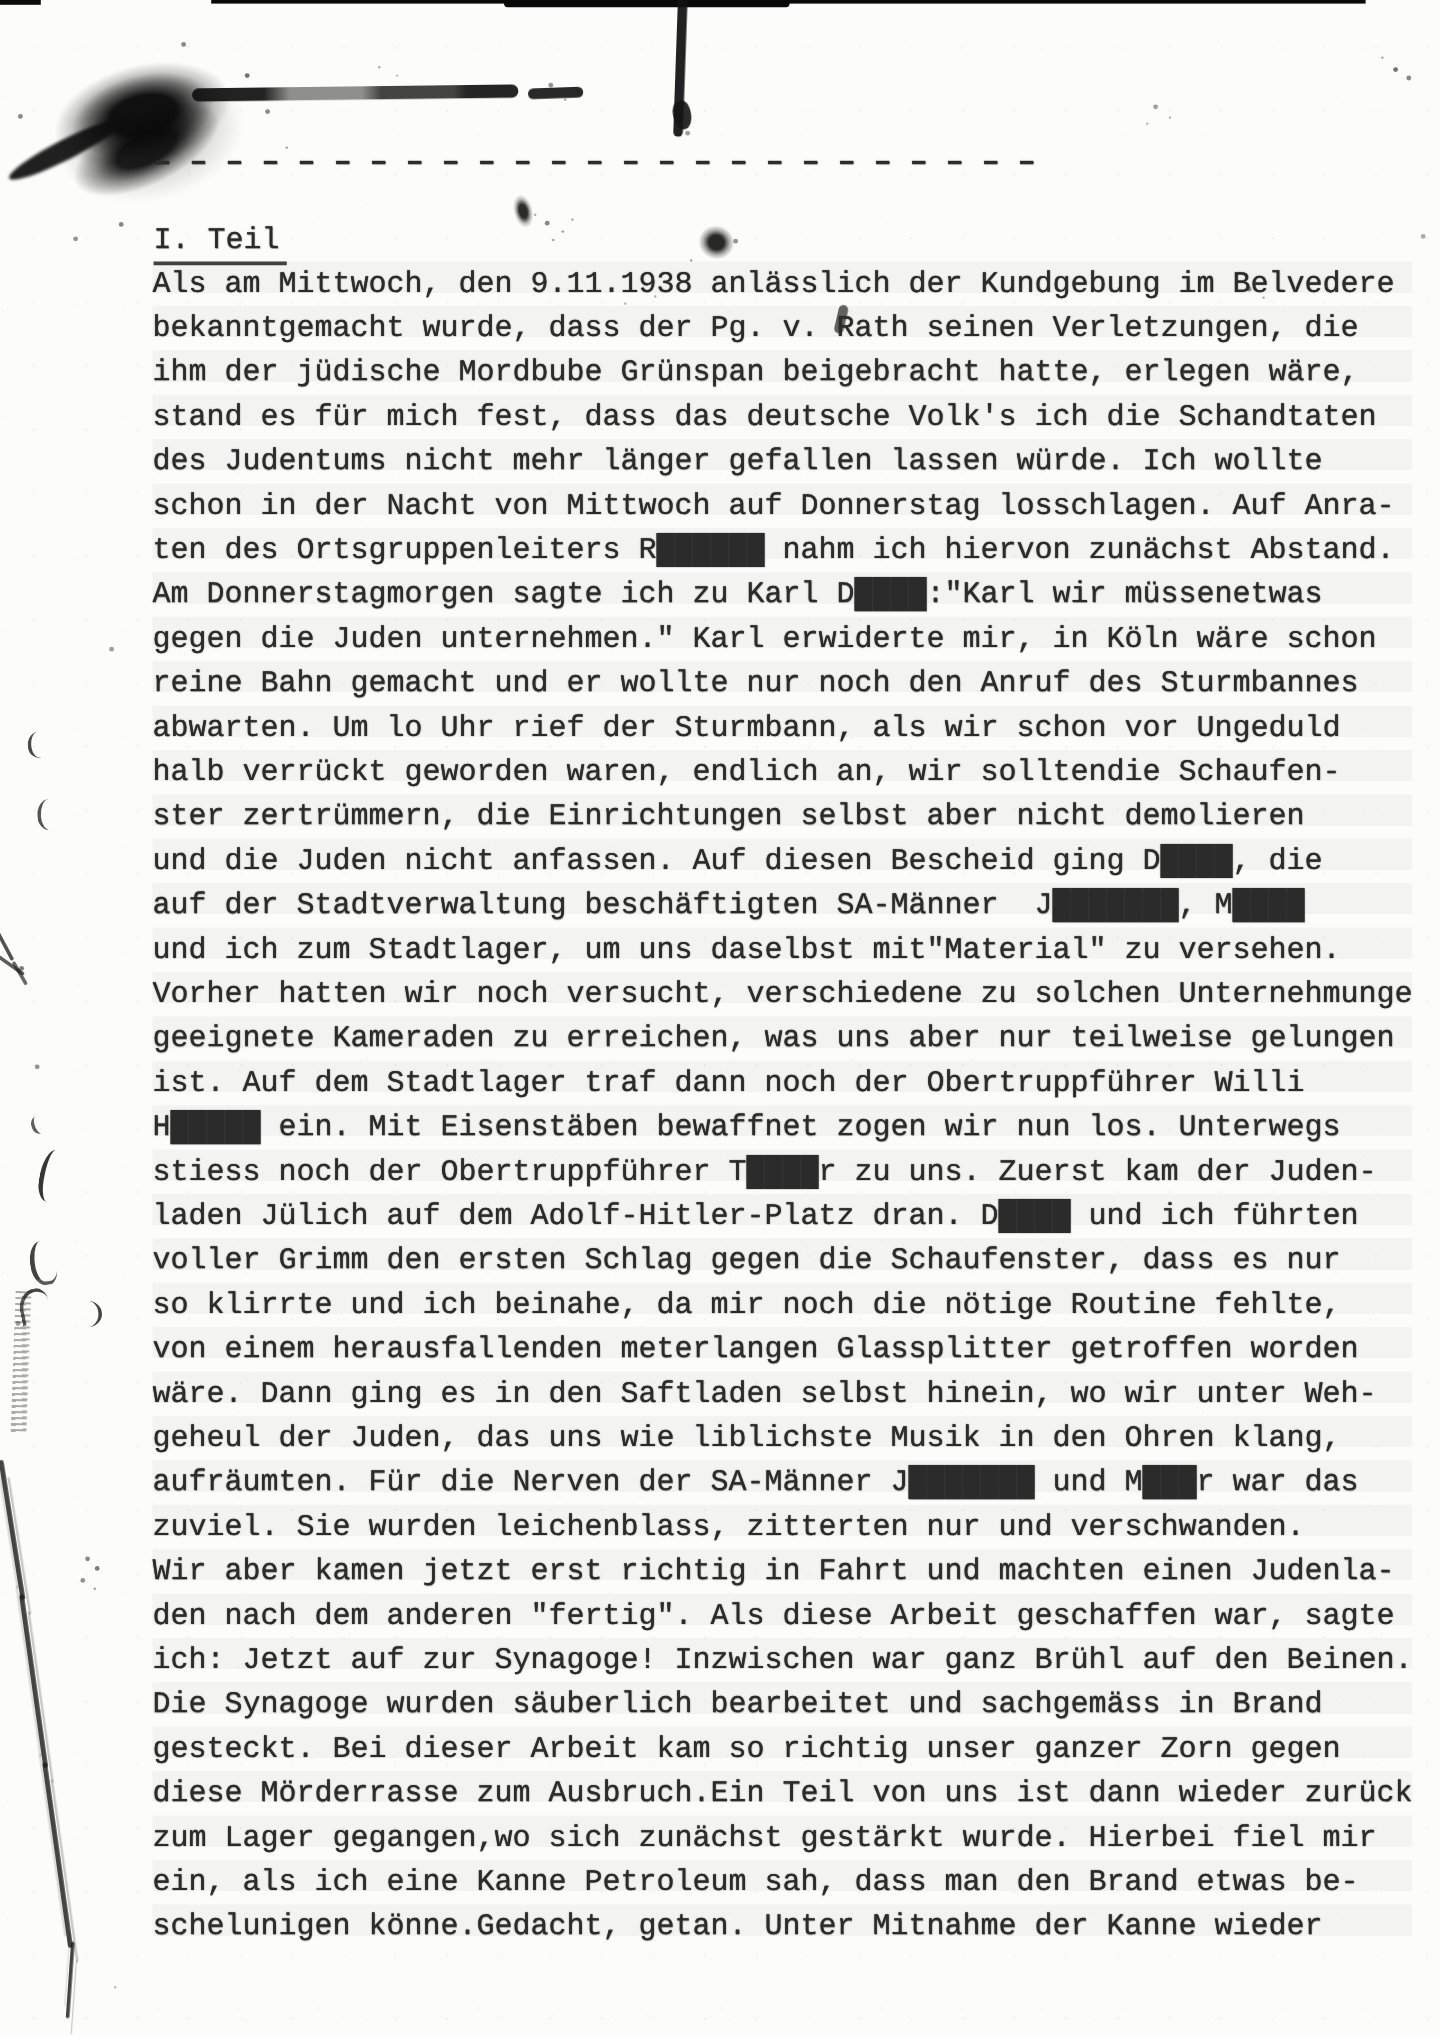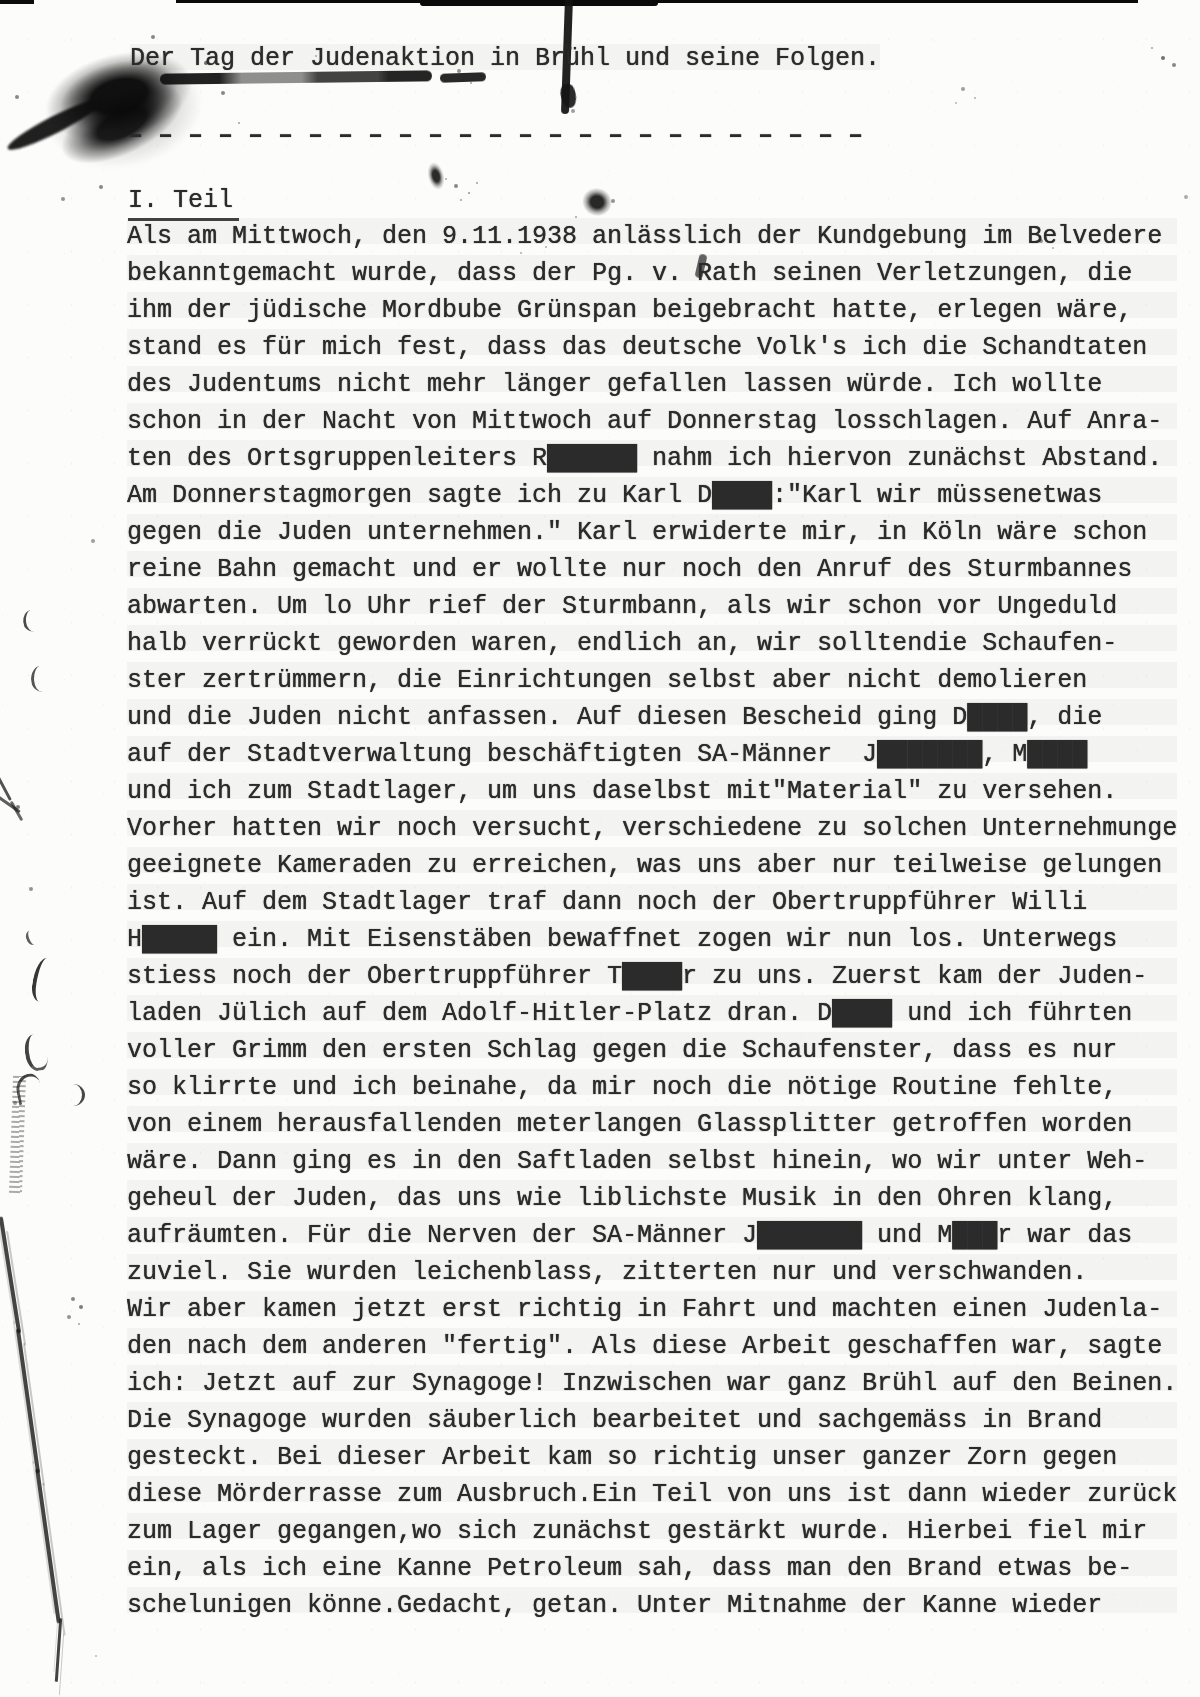--- a/index.html
+++ b/index.html
@@ -140,18 +140,17 @@
   <div class="art paren-right"></div>
   <div class="art left-band"></div>
 
   <div class="art crease crease-1"></div>
   <div class="art crease crease-2"></div>
   <div class="art crease crease-3"></div>
   <div class="art crease crease-4"></div>
 
   <div class="art specks"></div>
 
-  <div class="txt band title-1">Der Tag der Judenaktion in Brühl und seine Folgen.</div>
   <div class="txt divider">– – – – – – – – – – – – – – – – – – – – – – – – –</div>
   <div class="txt heading"><span class="u">I. Teil</span></div>
   <div class="txt body-text"><div class="tline band">Als am Mittwoch, den 9.11.1938 anlässlich der Kundgebung im Belvedere</div><div class="tline band">bekanntgemacht wurde, dass der Pg. v. Rath seinen Verletzungen, die</div><div class="tline band">ihm der jüdische Mordbube Grünspan beigebracht hatte, erlegen wäre,</div><div class="tline band">stand es für mich fest, dass das deutsche Volk's ich die Schandtaten</div><div class="tline band">des Judentums nicht mehr länger gefallen lassen würde. Ich wollte</div><div class="tline band">schon in der Nacht von Mittwoch auf Donnerstag losschlagen. Auf Anra-</div><div class="tline band">ten des Ortsgruppenleiters R██████ nahm ich hiervon zunächst Abstand.</div><div class="tline band">Am Donnerstagmorgen sagte ich zu Karl D████:"Karl wir müssenetwas</div><div class="tline band">gegen die Juden unternehmen." Karl erwiderte mir, in Köln wäre schon</div><div class="tline band">reine Bahn gemacht und er wollte nur noch den Anruf des Sturmbannes</div><div class="tline band">abwarten. Um lo Uhr rief der Sturmbann, als wir schon vor Ungeduld</div><div class="tline band">halb verrückt geworden waren, endlich an, wir solltendie Schaufen-</div><div class="tline band">ster zertrümmern, die Einrichtungen selbst aber nicht demolieren</div><div class="tline band">und die Juden nicht anfassen. Auf diesen Bescheid ging D████, die</div><div class="tline band">auf der Stadtverwaltung beschäftigten SA-Männer  J███████, M████</div><div class="tline band">und ich zum Stadtlager, um uns daselbst mit"Material" zu versehen.</div><div class="tline band">Vorher hatten wir noch versucht, verschiedene zu solchen Unternehmunge</div><div class="tline band">geeignete Kameraden zu erreichen, was uns aber nur teilweise gelungen</div><div class="tline band">ist. Auf dem Stadtlager traf dann noch der Obertruppführer Willi</div><div class="tline band">H█████ ein. Mit Eisenstäben bewaffnet zogen wir nun los. Unterwegs</div><div class="tline band">stiess noch der Obertruppführer T████r zu uns. Zuerst kam der Juden-</div><div class="tline band">laden Jülich auf dem Adolf-Hitler-Platz dran. D████ und ich führten</div><div class="tline band">voller Grimm den ersten Schlag gegen die Schaufenster, dass es nur</div><div class="tline band">so klirrte und ich beinahe, da mir noch die nötige Routine fehlte,</div><div class="tline band">von einem herausfallenden meterlangen Glassplitter getroffen worden</div><div class="tline band">wäre. Dann ging es in den Saftladen selbst hinein, wo wir unter Weh-</div><div class="tline band">geheul der Juden, das uns wie liblichste Musik in den Ohren klang,</div><div class="tline band">aufräumten. Für die Nerven der SA-Männer J███████ und M███r war das</div><div class="tline band">zuviel. Sie wurden leichenblass, zitterten nur und verschwanden.</div><div class="tline band">Wir aber kamen jetzt erst richtig in Fahrt und machten einen Judenla-</div><div class="tline band">den nach dem anderen "fertig". Als diese Arbeit geschaffen war, sagte</div><div class="tline band">ich: Jetzt auf zur Synagoge! Inzwischen war ganz Brühl auf den Beinen.</div><div class="tline band">Die Synagoge wurden säuberlich bearbeitet und sachgemäss in Brand</div><div class="tline band">gesteckt. Bei dieser Arbeit kam so richtig unser ganzer Zorn gegen</div><div class="tline band">diese Mörderrasse zum Ausbruch.Ein Teil von uns ist dann wieder zurück</div><div class="tline band">zum Lager gegangen,wo sich zunächst gestärkt wurde. Hierbei fiel mir</div><div class="tline band">ein, als ich eine Kanne Petroleum sah, dass man den Brand etwas be-</div><div class="tline band">schelunigen könne.Gedacht, getan. Unter Mitnahme der Kanne wieder</div></div>
 
 </div>
 
 </body></html>

